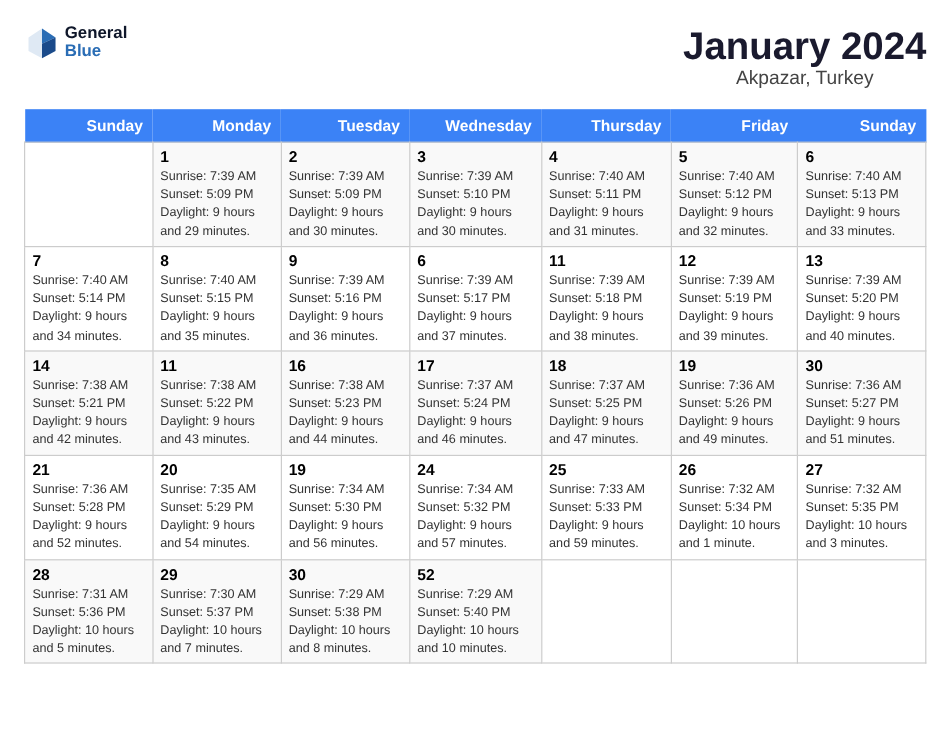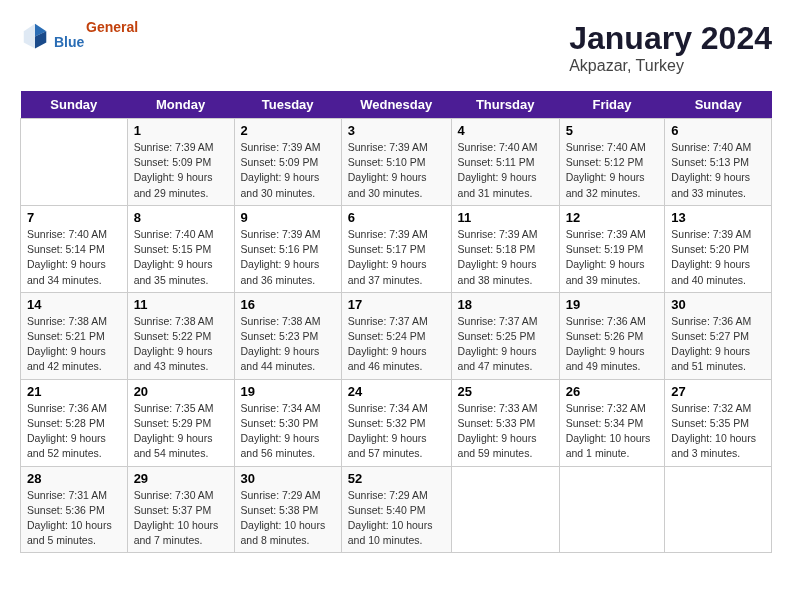--- a/index.html
+++ b/index.html
@@ -22,48 +22,48 @@
       gap: 4px;
     }
     .logo-text {
       display: flex;
       flex-direction: column;
       font-size: 14px;
       font-weight: bold;
       color: #1a1a2e;
       line-height: 1.1;
     }
-    .logo-text span:first-child { color: #c2410c; margin-left: 32px; }
+    .logo-text span:first-child { color: #0f172a; }
     .logo-text span:last-child { color: #2a6db5; }
     .logo-icon {
       width: 30px;
       height: 30px;
     }
     .title-block {
-      text-align: left;
+      text-align: center;
     }
     .title-block h1 {
       font-size: 32px;
       font-weight: bold;
       color: #1a1a2e;
     }
     .title-block h2 {
       font-size: 16px;
       font-weight: normal;
       color: #444;
     }
     table {
       width: 100%;
       border-collapse: collapse;
       font-size: 11px;
     }
     thead tr th {
-      background-color: #4c1d95;
+      background-color: #3b82f6;
       color: #fff;
-      text-align: center;
+      text-align: right;
       padding: 6px 8px;
       font-size: 13px;
       font-weight: bold;
       margin-top: 20px;
     }
     tbody tr td {
       border: 1px solid #ccc;
       vertical-align: top;
       padding: 4px 6px;
       width: 113px;

